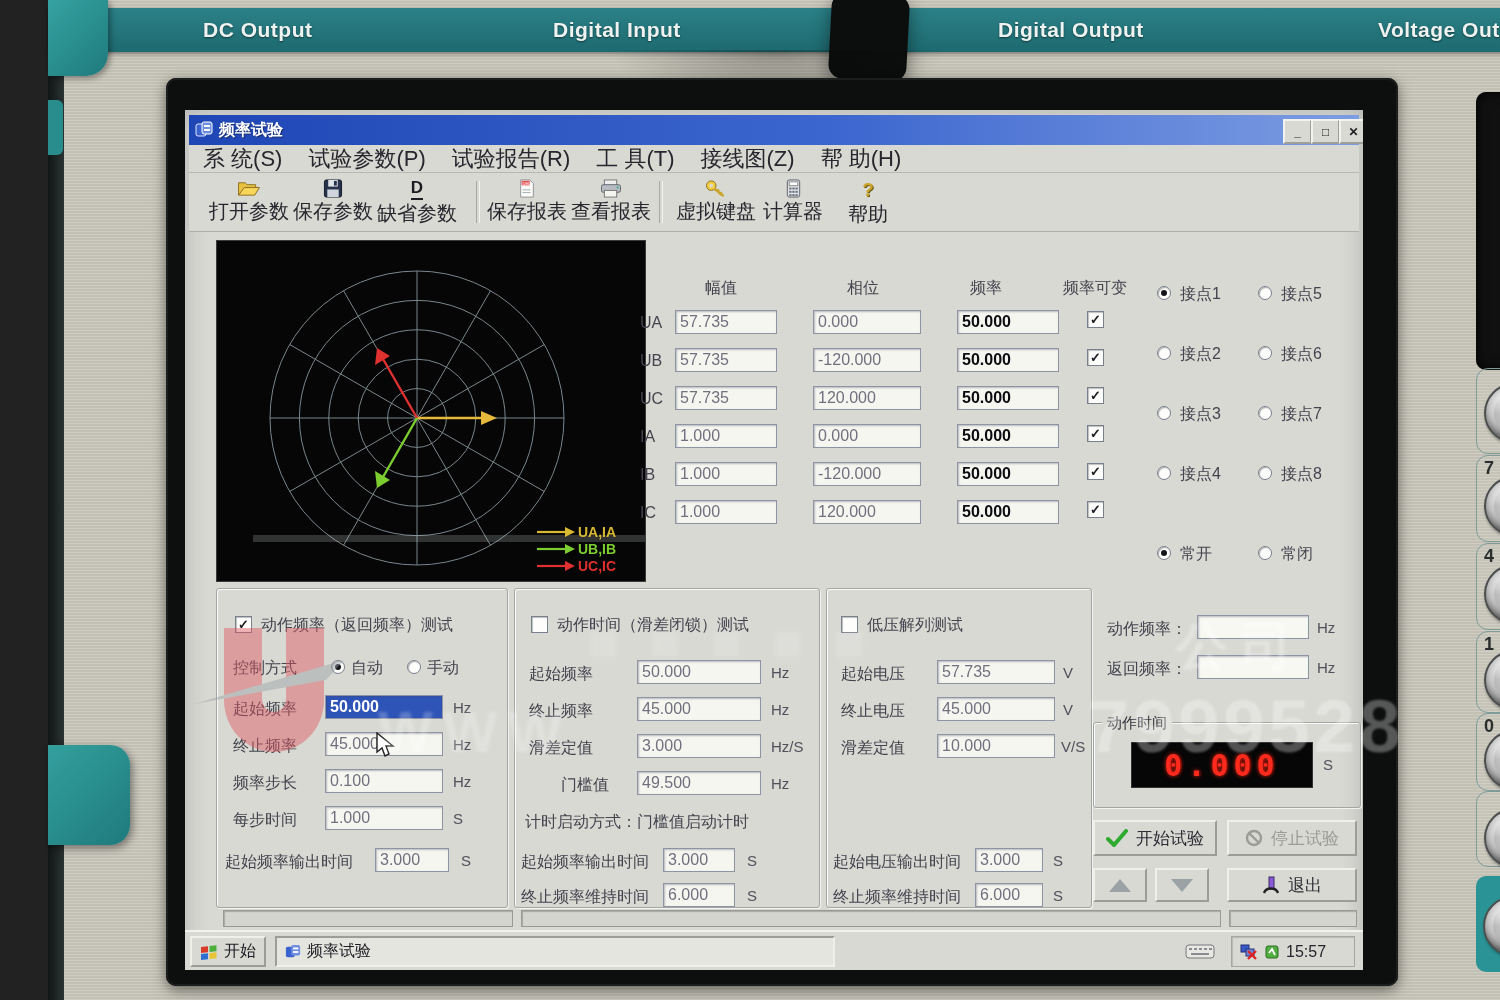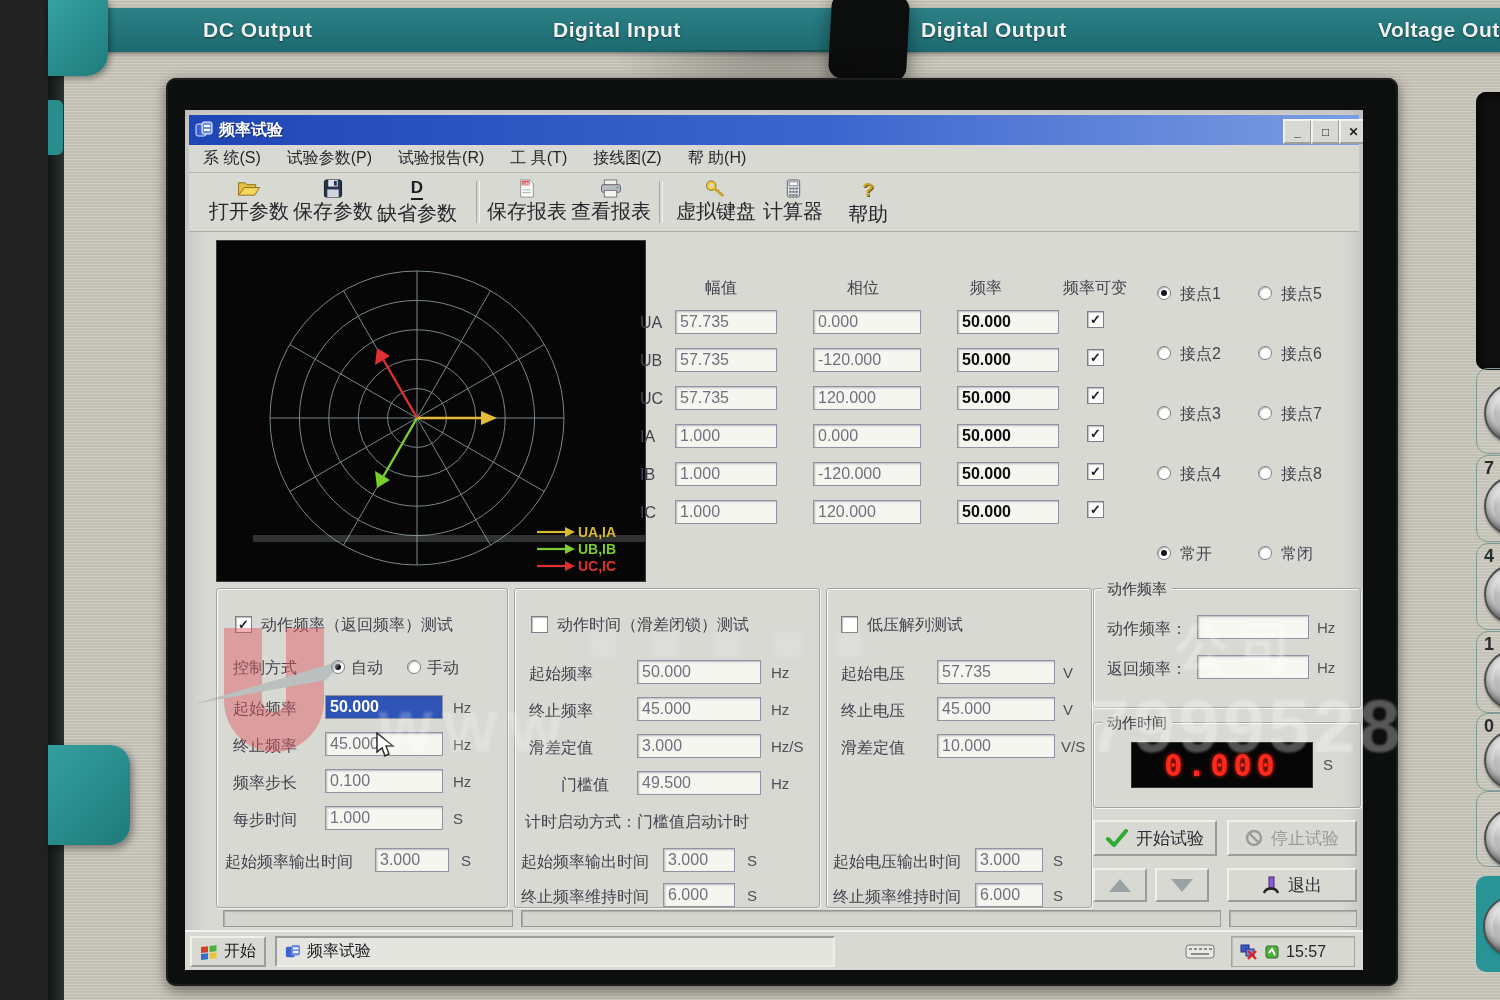--- a/index.html
+++ b/index.html
@@ -43,21 +43,21 @@
     box-shadow:inset 0 0 24px rgba(0,0,30,.18);}
   
   .titlebar{left:4px;top:5px;width:1170px;height:30px;
     background:linear-gradient(90deg,#1f46b5,#3c66cf 55%,#7d9de2);display:flex;align-items:center;}
   .title-text{color:#fff;font-weight:bold;font-size:16px;margin-left:6px;text-shadow:1px 1px 1px rgba(0,0,0,.4);}
   .cap-btn{position:absolute;top:9px;width:25px;height:21px;background:#d8d9d3;
     border:2px outset #f2f2ee;font-size:12px;font-weight:bold;color:#222;
     display:flex;align-items:center;justify-content:center;}
   .menubar{left:4px;top:35px;width:1170px;height:28px;background:#d8d9d3;display:flex;align-items:center;
     padding-left:14px;box-sizing:border-box;gap:26px;border-bottom:1px solid #b8b8b2;}
-  .menu-item{font-size:16px;color:#26262c;white-space:nowrap;}
+  .menu-item{font-size:22px;color:#26262c;white-space:nowrap;}
   .toolbar{left:4px;top:63px;width:1170px;height:58px;background:#d8d9d3;border-bottom:1px solid #aeaea8;}
   .tbtn{position:absolute;top:3px;width:78px;height:52px;display:flex;flex-direction:column;
     align-items:center;justify-content:space-between;padding:3px 0;box-sizing:border-box;}
   .tbtn .tlabel{font-size:20px;color:#26262c;white-space:nowrap;}
   .tsep{position:absolute;top:8px;width:2px;height:42px;border-left:1px solid #a9a9a3;border-right:1px solid #f2f2ee;}
   
   .gbox{position:absolute;border:1px solid #a3a7a3;border-radius:3px;
     box-shadow:inset 1px 1px 0 rgba(255,255,255,.85),1px 1px 0 rgba(255,255,255,.7);}
   .gtitle{position:absolute;top:-9px;left:8px;background:#d8d9d3;padding:0 5px;font-size:15px;color:#33333b;white-space:nowrap;}
   .fld{position:absolute;height:24px;background:#f6f6f1;border:1px solid #8e94a2;
@@ -97,21 +97,21 @@
   .cursor{position:absolute;}
 </style>
 </head>
 <body>
 
 <div id="stage">
 
   <div class="abs top-band">
     <span class="band-label" style="left:155px;">DC Output</span>
     <span class="band-label" style="left:505px;">Digital Input</span>
-    <span class="band-label" style="left:873px;">Digital Output</span>
+    <span class="band-label" style="left:950px;">Digital Output</span>
     <span class="band-label" style="left:1330px;">Voltage Output</span>
   </div>
   <div class="abs clamp"></div>
   <div class="abs shadow-col"></div>
   <div class="abs left-edge"></div>
   <div class="abs teal-corner"></div>
   <div class="abs teal-tab"></div>
   <div class="abs teal-bracket"></div>
 
   <div class="abs hw-screen"></div>
@@ -493,23 +493,20 @@
         <span>3.000</span>
       </div>
     <span class="unit" style="left:868px;top:742px;">S</span>
 
     <span class="lbl" style="left:648px;top:777px;">终止频率维持时间</span>
     <div class="fld" style="left:790px;top:773px;width:68px;">
         <span>6.000</span>
       </div>
     <span class="unit" style="left:868px;top:777px;">S</span>
 
-    <div class="gbox" style="left:908px;top:478px;width:266px;height:118px;">
-      <span class="gtitle">动作频率</span>
-    </div>
     <span class="lbl" style="left:922px;top:509px;">动作频率：</span>
     <div class="fld blank" style="left:1012px;top:505px;width:112px;">
         <span></span>
       </div>
     <span class="unit" style="left:1132px;top:509px;">Hz</span>
     <span class="lbl" style="left:922px;top:549px;">返回频率：</span>
     <div class="fld blank" style="left:1012px;top:545px;width:112px;">
         <span></span>
       </div>
     <span class="unit" style="left:1132px;top:549px;">Hz</span>

